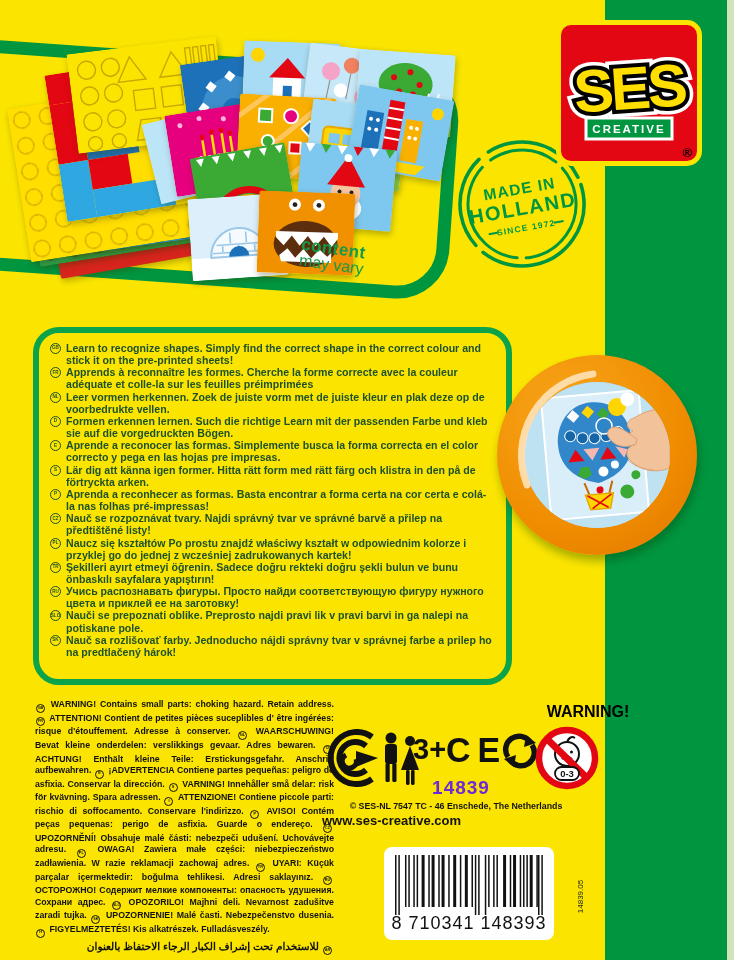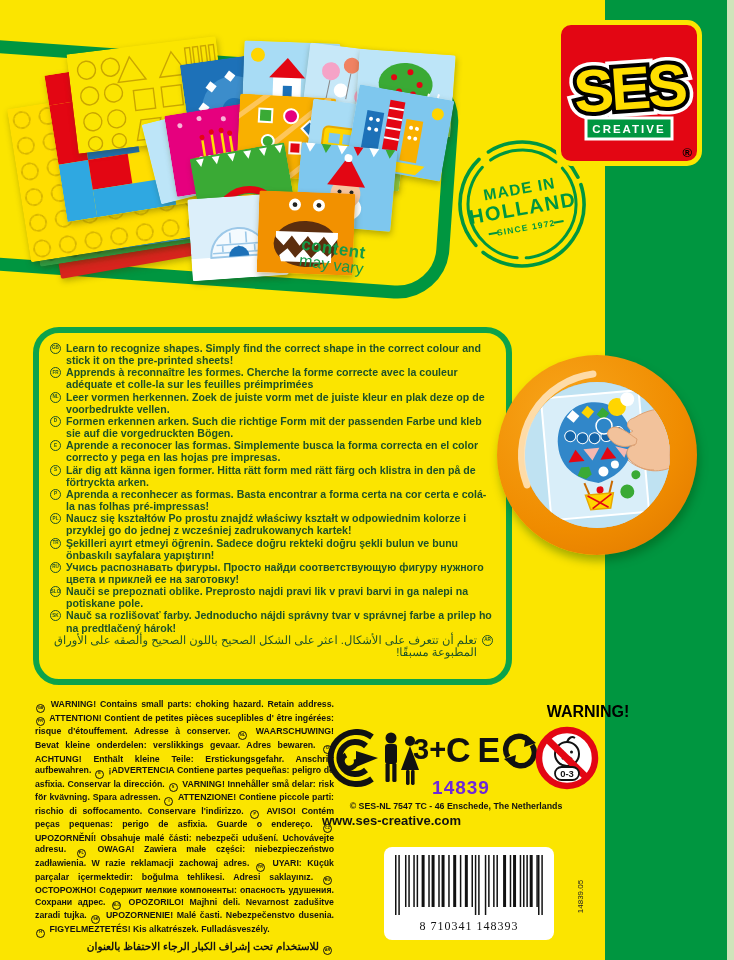--- a/index.html
+++ b/index.html
@@ -66,21 +66,21 @@
     font-size:19px;font-weight:bold;color:#6d28d9;letter-spacing:1px;z-index:2;}
   .address{position:absolute;left:322px;top:801px;width:268px;text-align:center;
     font-size:8.8px;font-weight:600;color:#121212;z-index:2;}
   .website{position:absolute;left:322px;top:813px;width:268px;text-align:left;
     font-size:13px;font-weight:600;color:#121212;z-index:2;}
 
   
   .bc-panel{position:absolute;left:384px;top:847px;width:170px;height:93px;background:#fff;
     border-radius:8px;z-index:2;}
   .bc-digits{position:absolute;left:0;bottom:6px;width:100%;text-align:center;
-    font-family:Liberation Serif, serif;font-size:12px;color:#111;letter-spacing:1px;}
+    font-family:Liberation Sans, sans-serif;font-size:18px;color:#111;letter-spacing:1px;}
   .side-code{position:absolute;left:545px;top:892px;width:70px;text-align:center;
     transform:rotate(-90deg);font-size:8px;color:#222;z-index:2;}
 </style>
 </head>
 <body>
 
 <div class="page">
 
   <div class="side-band"></div>
   <div class="side-edge"></div>
@@ -486,57 +486,57 @@
       <div class="lang-item">
         <span class="lang-code">FR</span>
         <span>Apprends à reconnaître les formes. Cherche la forme correcte avec la couleur adéquate et colle-la sur les feuilles préimprimées</span>
       </div>
       <div class="lang-item">
         <span class="lang-code">NL</span>
         <span>Leer vormen herkennen. Zoek de juiste vorm met de juiste kleur en plak deze op de voorbedrukte vellen.</span>
       </div>
       <div class="lang-item">
         <span class="lang-code">D</span>
-        <span>Formen erkennen arken. Such die richtige Form mit der passenden Farbe und kleb sie auf die vorgedruckten Bögen.</span>
+        <span>Formen erkennen lernen. Such die richtige Learn mit der passenden Farbe und kleb sie auf die vorgedruckten Bögen.</span>
       </div>
       <div class="lang-item">
         <span class="lang-code">E</span>
         <span>Aprende a reconocer las formas. Simplemente busca la forma correcta en el color correcto y pega en las hojas pre impresas.</span>
       </div>
       <div class="lang-item">
         <span class="lang-code">S</span>
         <span>Lär dig att känna igen former. Hitta rätt form med rätt färg och klistra in den på de förtryckta arken.</span>
       </div>
       <div class="lang-item">
         <span class="lang-code">P</span>
         <span>Aprenda a reconhecer as formas. Basta encontrar a forma certa na cor certa e colá-la nas folhas pré-impressas!</span>
       </div>
       <div class="lang-item">
+        <span class="lang-code">CZ</span>
+        <span>Nauč se rozpoznávat tvary. Najdi správný tvar ve správné barvě a přilep na předtištěné listy!</span>
+      </div>
+      <div class="lang-item">
         <span class="lang-code">PL</span>
         <span>Naucz się kształtów Po prostu znajdź właściwy kształt w odpowiednim kolorze i przyklej go do jednej z wcześniej zadrukowanych kartek!</span>
       </div>
       <div class="lang-item">
         <span class="lang-code">TR</span>
         <span>Şekilleri ayırt etmeyi öğrenin. Sadece doğru rekteki doğru şekli bulun ve bunu önbaskılı sayfalara yapıştırın!</span>
       </div>
       <div class="lang-item">
         <span class="lang-code">RU</span>
         <span>Учись распознавать фигуры. Просто найди соответствующую фигуру нужного цвета и приклей ее на заготовку!</span>
       </div>
       <div class="lang-item">
         <span class="lang-code">SLO</span>
         <span>Nauči se prepoznati oblike. Preprosto najdi pravi lik v pravi barvi in ga nalepi na potiskane pole.</span>
       </div>
       <div class="lang-item">
         <span class="lang-code">SK</span>
         <span>Nauč sa rozlišovať farby. Jednoducho nájdi správny tvar v správnej farbe a prilep ho na predtlačený hárok!</span>
-      </div>
-      <div class="lang-item rtl">
-        <span class="lang-code">AR</span>
-        <span>تعلم أن تتعرف على الأشكال. اعثر على الشكل الصحيح باللون الصحيح وألصقه على الأوراق المطبوعة مسبقًا!</span>
       </div>
     </div>
 
   <div class="warn" id="warn-block">
       <div><span class="wcode">GB</span> WARNING! Contains small parts: choking hazard. Retain address. <span class="wcode">FR</span> ATTENTION! Contient de petites pièces suceplibles d' être ingérées: risque d'étouffement. Adresse à conserver. <span class="wcode">NL</span> WAARSCHUWING! Bevat kleine onderdelen: verslikkings gevaar. Adres bewaren. <span class="wcode">D</span> ACHTUNG! Enthält kleine Teile: Erstickungsgefahr. Anschrift aufbewahren. <span class="wcode">E</span> ¡ADVERTENCIA Contiene partes pequeñas: peligro de asfixia. Conservar la dirección. <span class="wcode">S</span> VARNING! Innehåller små delar: risk för kvävning. Spara adressen. <span class="wcode">I</span> ATTENZIONE! Contiene piccole parti: rischio di soffocamento. Conservare l'indirizzo. <span class="wcode">P</span> AVISO! Contém peças pequenas: perigo de asfixia. Guarde o endereço. <span class="wcode">CZ</span> UPOZORNĚNÍ! Obsahuje malé části: nebezpeči udušení. Uchovávejte adresu. <span class="wcode">PL</span> OWAGA! Zawiera małe części: niebezpieczeństwo zadławienia. W razie reklamacji zachowaj adres. <span class="wcode">TR</span> UYARI: Küçük parçalar içermektedir: boğulma tehlikesi. Adresi saklayınız. <span class="wcode">RU</span> ОСТОРОЖНО! Содержит мелкие компоненты: опасность удушения. Сохрани адрес. <span class="wcode">SLO</span> OPOZORILO! Majhni deli. Nevarnost zadušitve zaradi tujka. <span class="wcode">SK</span> UPOZORNENIE! Malé časti. Nebezpečenstvo dusenia. <span class="wcode">H</span> FIGYELMEZTETÉS! Kis alkatrészek. Fulladásveszély. </div>
       <div class="warn-ar"><span class="wcode">AR</span> للاستخدام تحت إشراف الكبار الرجاء الاحتفاظ بالعنوان</div>
     </div>
 
   <div class="warning-label">WARNING!</div>
 

